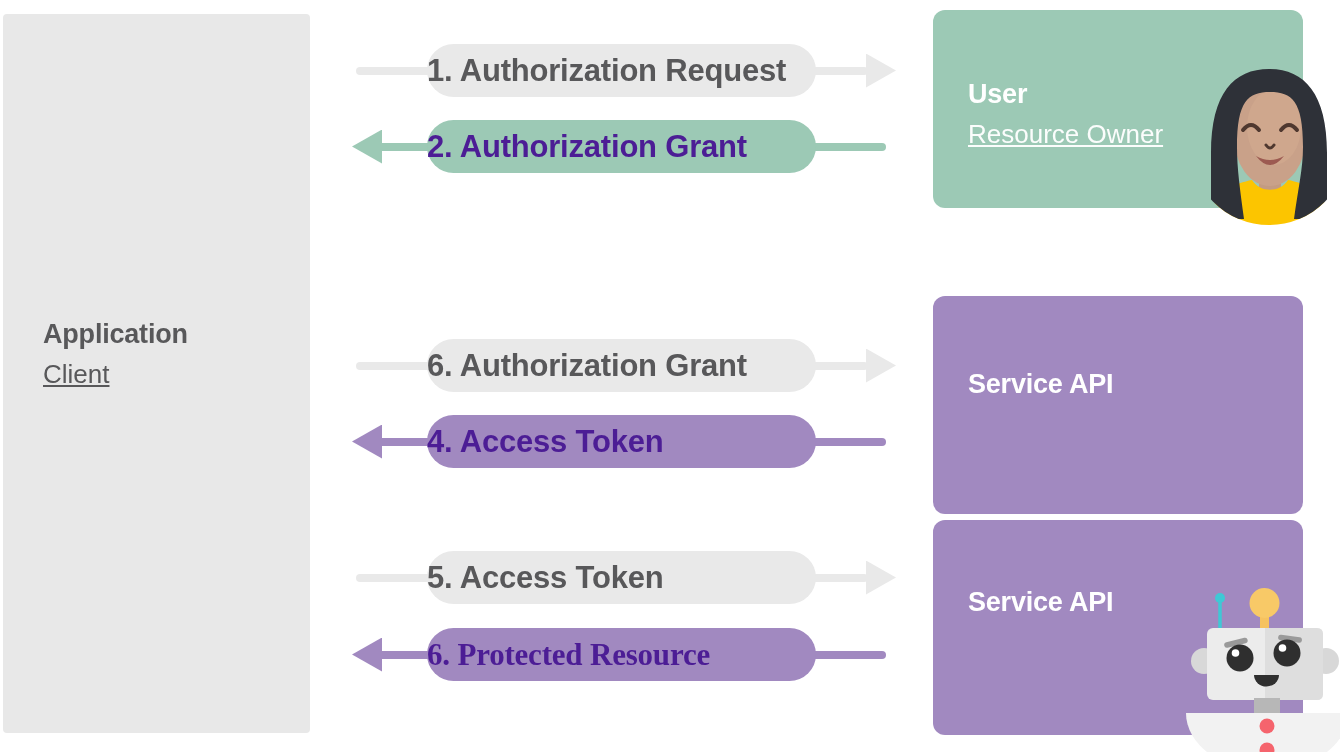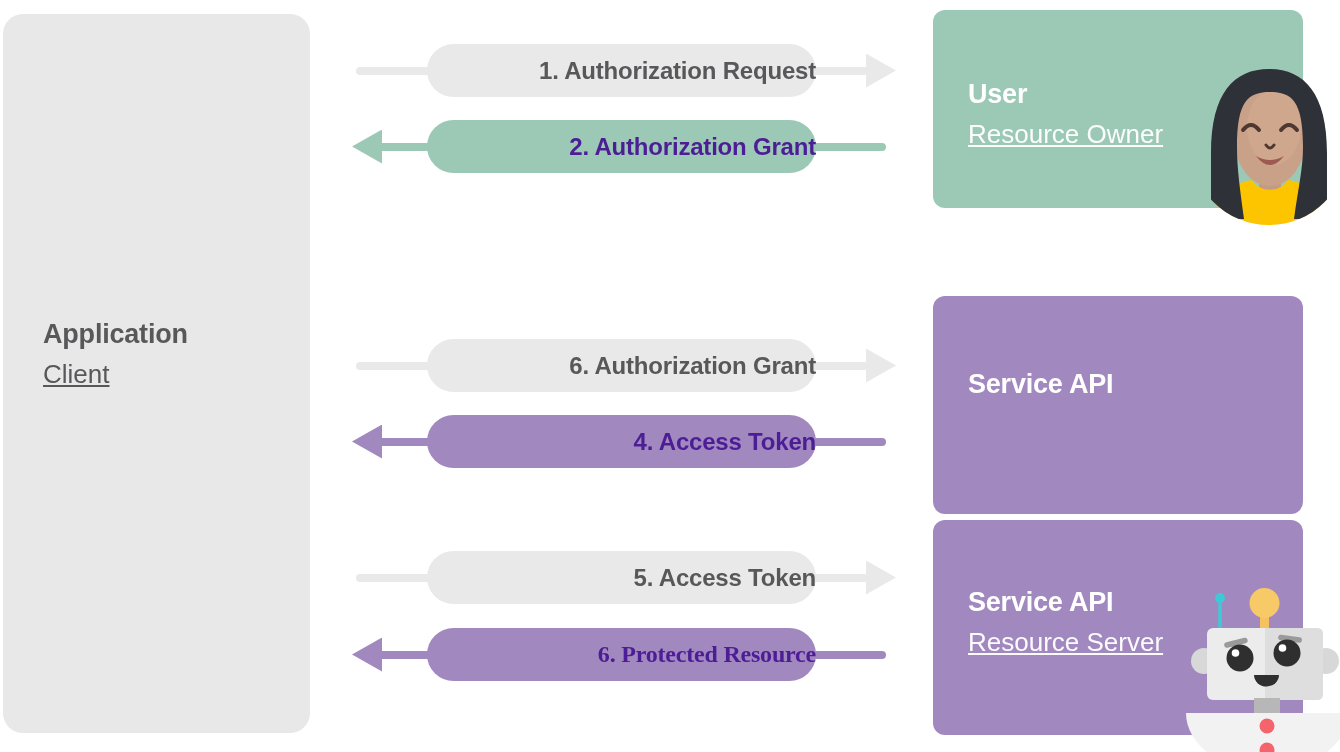--- a/index.html
+++ b/index.html
@@ -2,21 +2,21 @@
 <html style="--green: #9cc9b5; --purple: #a189c0; --gray-box: #e8e8e8; --gray-pill: #e9e9e9; --text-dark: #58585a; --hair: #2e3138; --skin: #c9a189; --shirt-yellow: #fcc500; --robot-gray: #ececec; --robot-accent-teal: #3fc8d5; --robot-accent-yellow: #f8c967; --robot-button-red: #f5646d;"><head>
 <meta charset="utf-8">
 <style>
   html,body{margin:0;padding:0;background:#fff;}
   .canvas{
     position:relative;width:1340px;height:752px;background:#fff;overflow:hidden;
     font-family:"Liberation Sans","DejaVu Sans",sans-serif;
   }
   
   .app-box{position:absolute;left:3px;top:14px;width:307px;height:719px;
-    background:var(--gray-box);border-radius:20px;}
+    background:var(--gray-box);border-radius:4px;}
   .app-text{position:absolute;left:40px;top:298px;}
   .actor-title{font-size:27px;font-weight:bold;line-height:44px;letter-spacing:-0.2px;}
   .actor-sub{font-size:26px;font-weight:400;line-height:36px;text-decoration:underline;}
   .app-text .actor-title,.app-text .actor-sub{color:var(--text-dark);}
   
   .actor-box{position:absolute;left:933px;width:370px;border-radius:12px;}
   .user-box{top:10px;height:198px;background:var(--green);}
   .auth-box{top:296px;height:218px;background:var(--purple);}
   .resource-box{top:520px;height:215px;background:var(--purple);}
   .actor-text{position:absolute;left:35px;color:#fff;}
@@ -29,21 +29,21 @@
   .flow{position:absolute;left:352px;width:544px;height:53px;}
   .flow.r1{top:44px;} .flow.r2{top:120px;} .flow.r3{top:339px;}
   .flow.r4{top:415px;} .flow.r5{top:551px;} .flow.r6{top:628px;font-family:Liberation Serif, serif;}
   .arrow-line{position:absolute;top:22.5px;height:8px;border-radius:4px;}
   .flow.dir-right .arrow-line{left:4px;width:512px;}
   .flow.dir-left  .arrow-line{left:26px;width:508px;}
   .arrow-head{position:absolute;top:9.5px;width:30px;height:34px;}
   .flow.dir-right .arrow-head{left:514px;clip-path:polygon(0 0,100% 50%,0 100%);}
   .flow.dir-left  .arrow-head{left:0;clip-path:polygon(100% 0,0 50%,100% 100%);}
   .pill{position:absolute;left:75px;top:0;width:389px;height:53px;border-radius:27px;
-    text-align:right;font-size:24px;font-weight:bold;line-height:53px;letter-spacing:-0.2px;}
+    text-align:left;font-size:31px;font-weight:bold;line-height:53px;letter-spacing:-0.2px;}
   .flow.c-gray .arrow-line,.flow.c-gray .arrow-head,.flow.c-gray .pill{background:var(--gray-pill);}
   .flow.c-gray .pill{color:var(--text-dark);}
   .flow.c-green .arrow-line,.flow.c-green .arrow-head,.flow.c-green .pill{background:var(--green);}
   .flow.c-purple .arrow-line,.flow.c-purple .arrow-head,.flow.c-purple .pill{background:var(--purple);}
   .flow.c-green .pill,.flow.c-purple .pill{color:#4c1d95;}
   
   .woman-avatar{position:absolute;left:1190px;top:67px;width:158px;height:158px;}
   .robot-avatar{position:absolute;left:1183px;top:582px;width:160px;height:172px;}
 </style>
 </head>
@@ -98,21 +98,20 @@
 
   <div class="actor-box auth-box">
     <div class="actor-text">
       <div class="actor-title">Service API</div>
     </div>
   </div>
 
   <div class="actor-box resource-box">
     <div class="actor-text">
       <div class="actor-title">Service API</div>
-      <div class="actor-sub">Resource Server</div>
     </div>
   </div>
 
   <svg class="woman-avatar" viewBox="0 0 158 158" xmlns="http://www.w3.org/2000/svg">
     <defs>
         <clipPath id="avclip">
           <circle cx="79" cy="79" r="79"></circle>
         </clipPath>
       </defs>
     <g clip-path="url(#avclip)">

